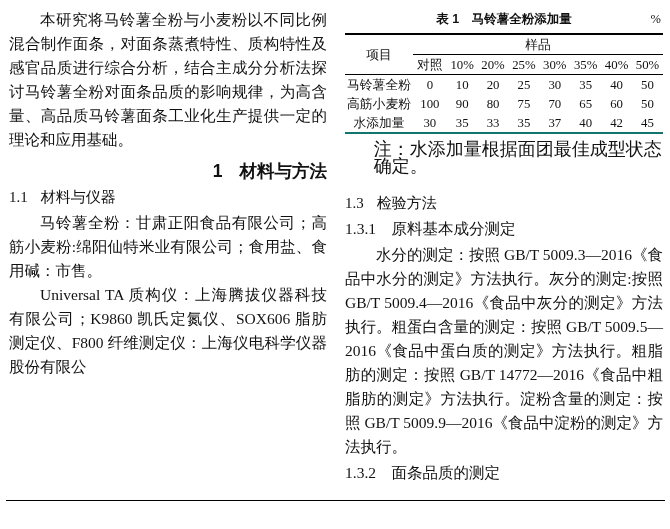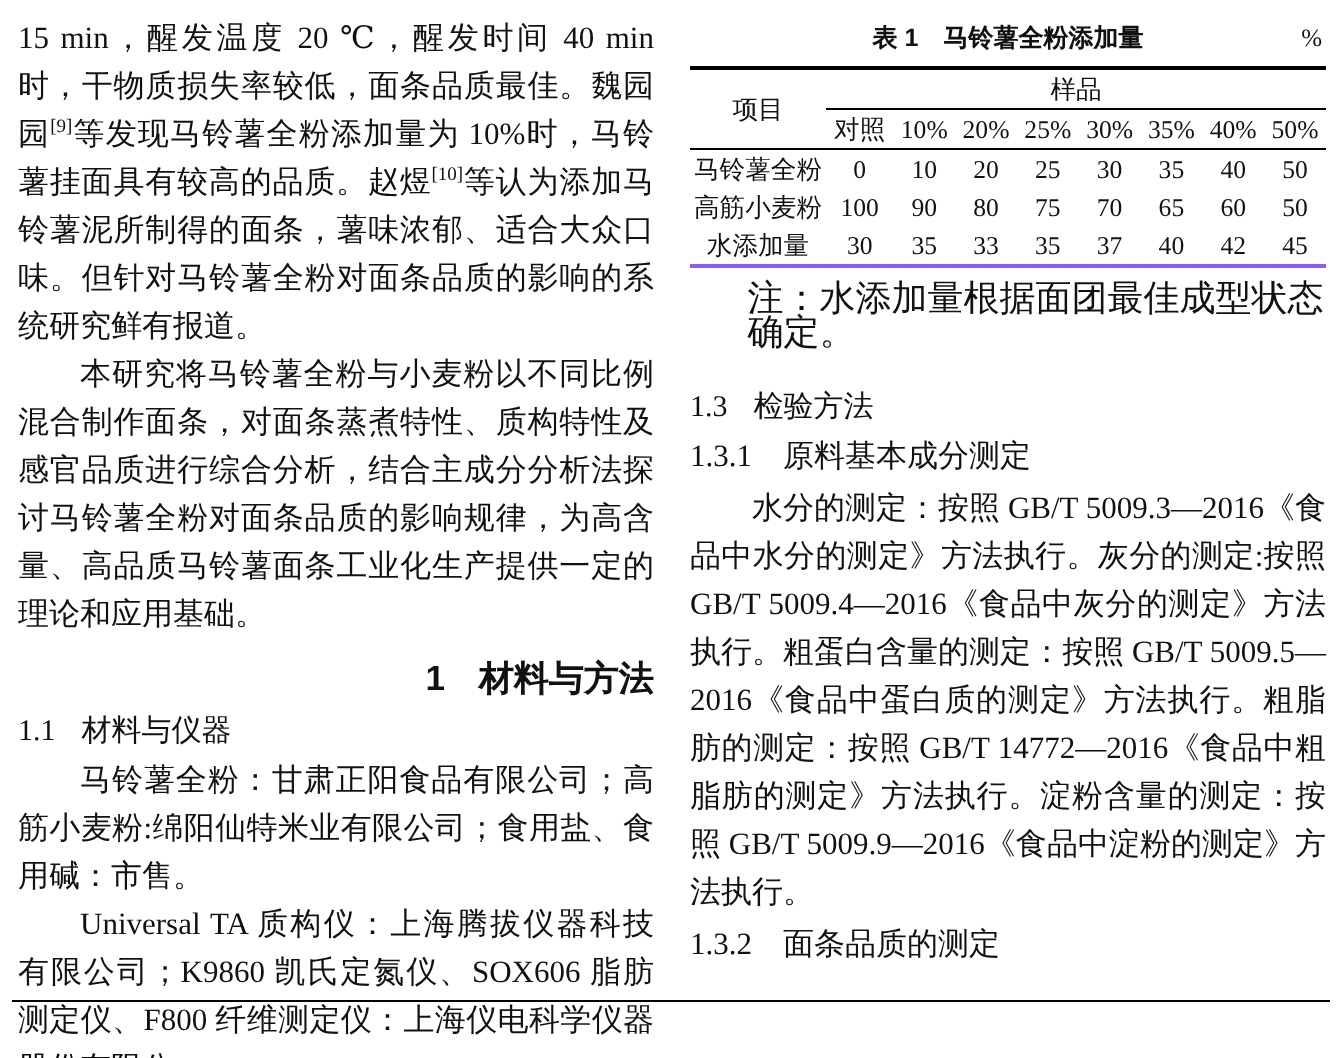--- a/index.html
+++ b/index.html
@@ -72,21 +72,21 @@
   .table-unit {
     position: absolute;
     right: 2px; top: 0;
     font-weight: normal;
     font-size: 12.5px;
   }
   table.t1 {
     width: 100%;
     border-collapse: collapse;
     border-top: 2px solid #000;
-    border-bottom: 2px solid #8b5cf6;
+    border-bottom: 2px solid #0f766e;
     font-size: 12.8px;
     font-family: Liberation Serif, serif;
   }
   table.t1 th, table.t1 td {
     font-weight: normal;
     text-align: center;
     padding: 1.5px 0;
     height: 16px;
     line-height: 16px;
   }
@@ -117,21 +117,20 @@
     padding: 0 3px;
     margin-top: 28px;
   }
 </style>
 </head>
 <body>
 
 <div class="page">
 
   <div class="col">
-    <p class="body-text"><span>15 min，醒发温度 20 ℃，醒发时间 40 min 时，干物质损失率较低，面条品质最佳。魏园园</span><sup class="ref">[9]</sup><span>等发现马铃薯全粉添加量为 10%时，马铃薯挂面具有较高的品质。赵煜</span><sup class="ref">[10]</sup><span>等认为添加马铃薯泥所制得的面条，薯味浓郁、适合大众口味。但针对马铃薯全粉对面条品质的影响的系统研究鲜有报道。</span></p>
 
     <p class="body-text indent">本研究将马铃薯全粉与小麦粉以不同比例混合制作面条，对面条蒸煮特性、质构特性及感官品质进行综合分析，结合主成分分析法探讨马铃薯全粉对面条品质的影响规律，为高含量、高品质马铃薯面条工业化生产提供一定的理论和应用基础。</p>
 
     <div class="h1"><span class="hnum">1</span><span>材料与方法</span></div>
 
     <div class="h2"><span class="hnum">1.1</span><span>材料与仪器</span></div>
 
     <p class="body-text indent">马铃薯全粉：甘肃正阳食品有限公司；高筋小麦粉:绵阳仙特米业有限公司；食用盐、食用碱：市售。</p>
 
     <p class="body-text indent">Universal TA 质构仪：上海腾拔仪器科技有限公司；K9860 凯氏定氮仪、SOX606 脂肪测定仪、F800 纤维测定仪：上海仪电科学仪器股份有限公</p>

